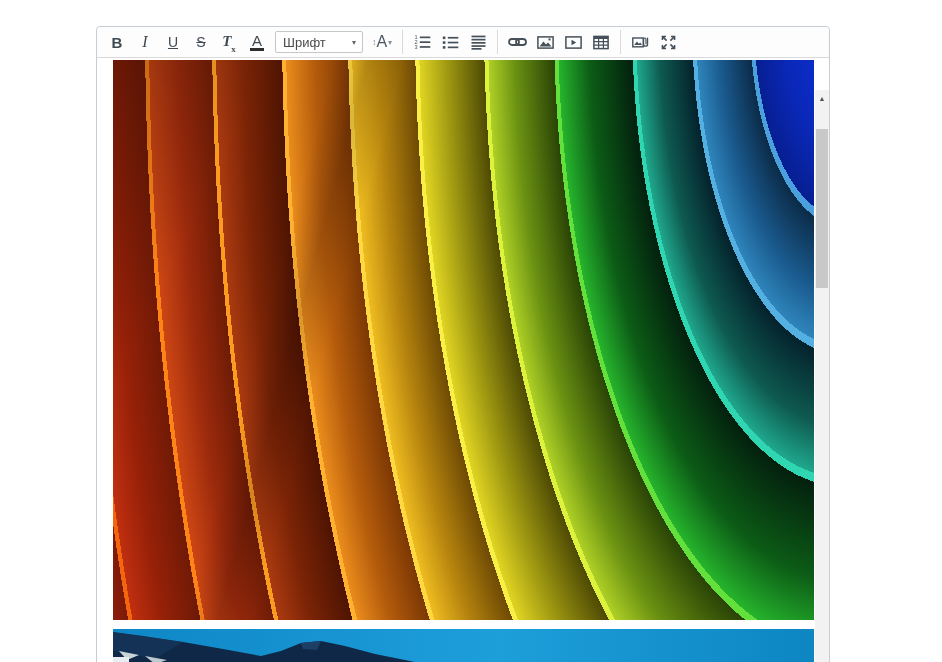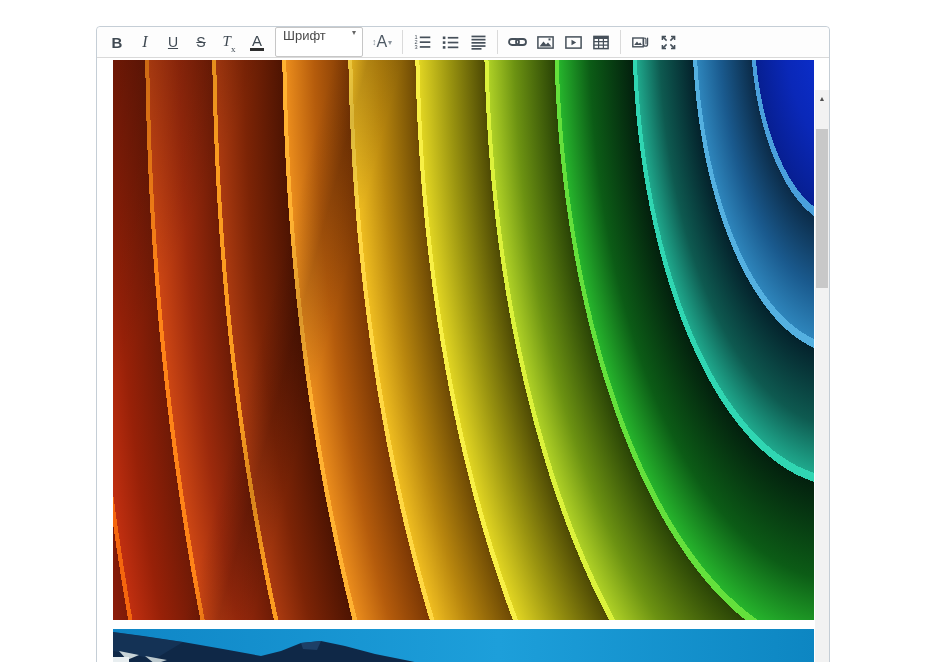--- a/index.html
+++ b/index.html
@@ -17,28 +17,28 @@
     display:flex; align-items:center; padding:0 6px; border-radius:4px 4px 0 0;
   }
   .tb-btn {
     width:28px; height:26px; display:flex; align-items:center; justify-content:center;
     color:#3f4952; cursor:pointer; flex:none;
   }
   .lbl-b { font-weight:bold; font-size:15px; }
   .lbl-i { font-family:"Liberation Serif", serif; font-style:italic; font-size:16px; }
   .lbl-u { font-size:14px; text-decoration:underline; }
   .lbl-s { font-size:14px; text-decoration:line-through; }
-  .lbl-tx { font-family:"Liberation Serif", serif; font-style:italic; font-size:15px; position:relative; }
+  .lbl-tx { font-family:"Liberation Serif", serif; font-style:italic; font-size:15px; position:relative;font-weight:bold; }
   .lbl-tx sub { font-size:9px; font-style:normal; position:relative; top:2px; left:0px; }
   .lbl-a { font-size:15px; line-height:13px; text-align:center; }
   .lbl-a .bar { display:block; width:14px; height:3px; background:#2e2e2e; margin:1px auto 0; }
 
   .font-dd {
-    width:88px; height:30px; border:1px solid #c6c6c6; border-radius:2px; background:#fff;
-    display:flex; margin-left:4px; cursor:pointer; flex:none;
+    width:88px; height:22px; border:1px solid #c6c6c6; border-radius:2px; background:#fff;
+    display:flex; align-items:center; margin-left:4px; cursor:pointer; flex:none;
   }
   .font-dd .val { flex:1; padding-left:7px; font-size:13px; color:#4a4a4a; }
   .font-dd .caret { padding-right:6px; font-size:8px; color:#666; }
 
   .size-btn {
     width:30px; height:26px; display:flex; align-items:center; justify-content:center;
     color:#4e5964; cursor:pointer; flex:none; margin-left:4px;
   }
   .size-btn .updown { font-size:9px; color:#8a939c; }
   .size-btn .a { font-size:16px; }

